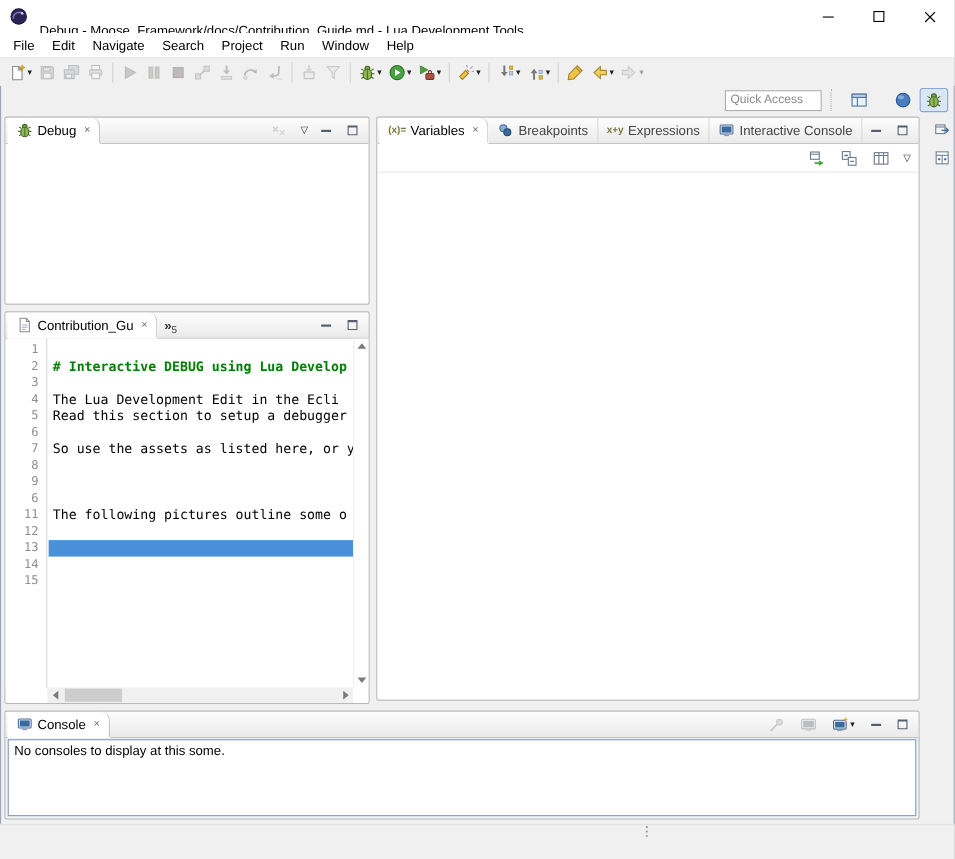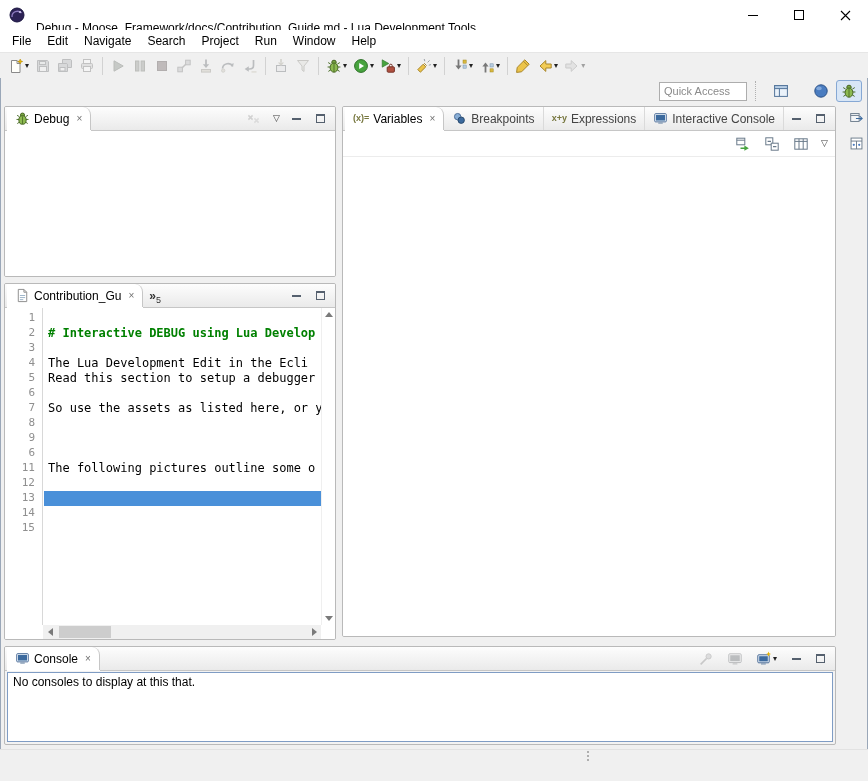--- a/index.html
+++ b/index.html
@@ -631,21 +631,21 @@
         </span>
       <span class="minbtn">
           <span class="min-glyph"></span>
         </span>
       <span class="maxbtn">
           <span class="max-glyph"></span>
         </span>
     </div>
   </div>
   <div id="console-content">
-    <div id="console-msg">No consoles to display at this that.</div>
+    <div id="console-msg">No consoles to display at this some.</div>
   </div>
 </div>
 
 <div id="right-strip">
   <span class="strip-btn">
       <svg class="ic" style="width:15px;height:15px">
         <use href="#sym-restore-trim"></use>
       </svg>
     </span>
   <span class="strip-btn">

